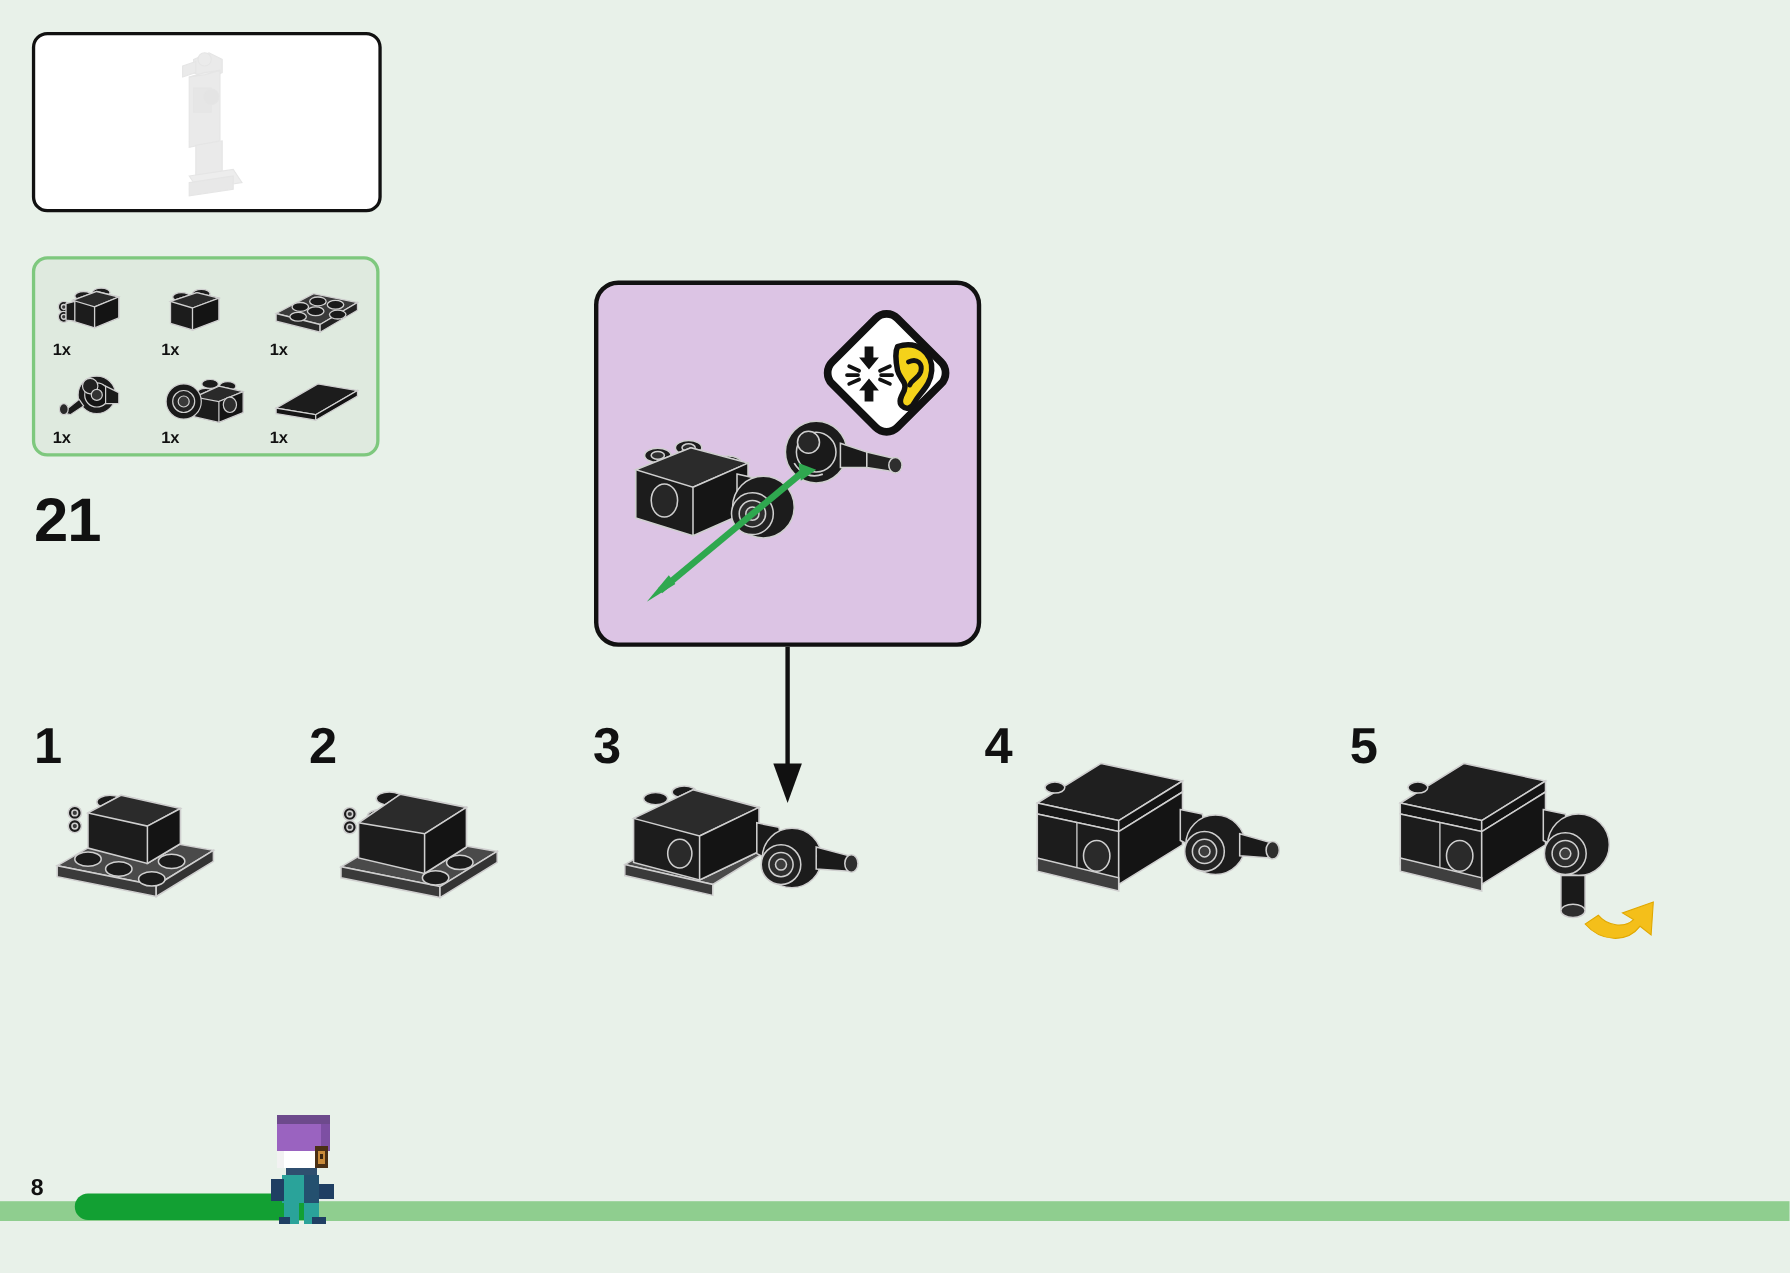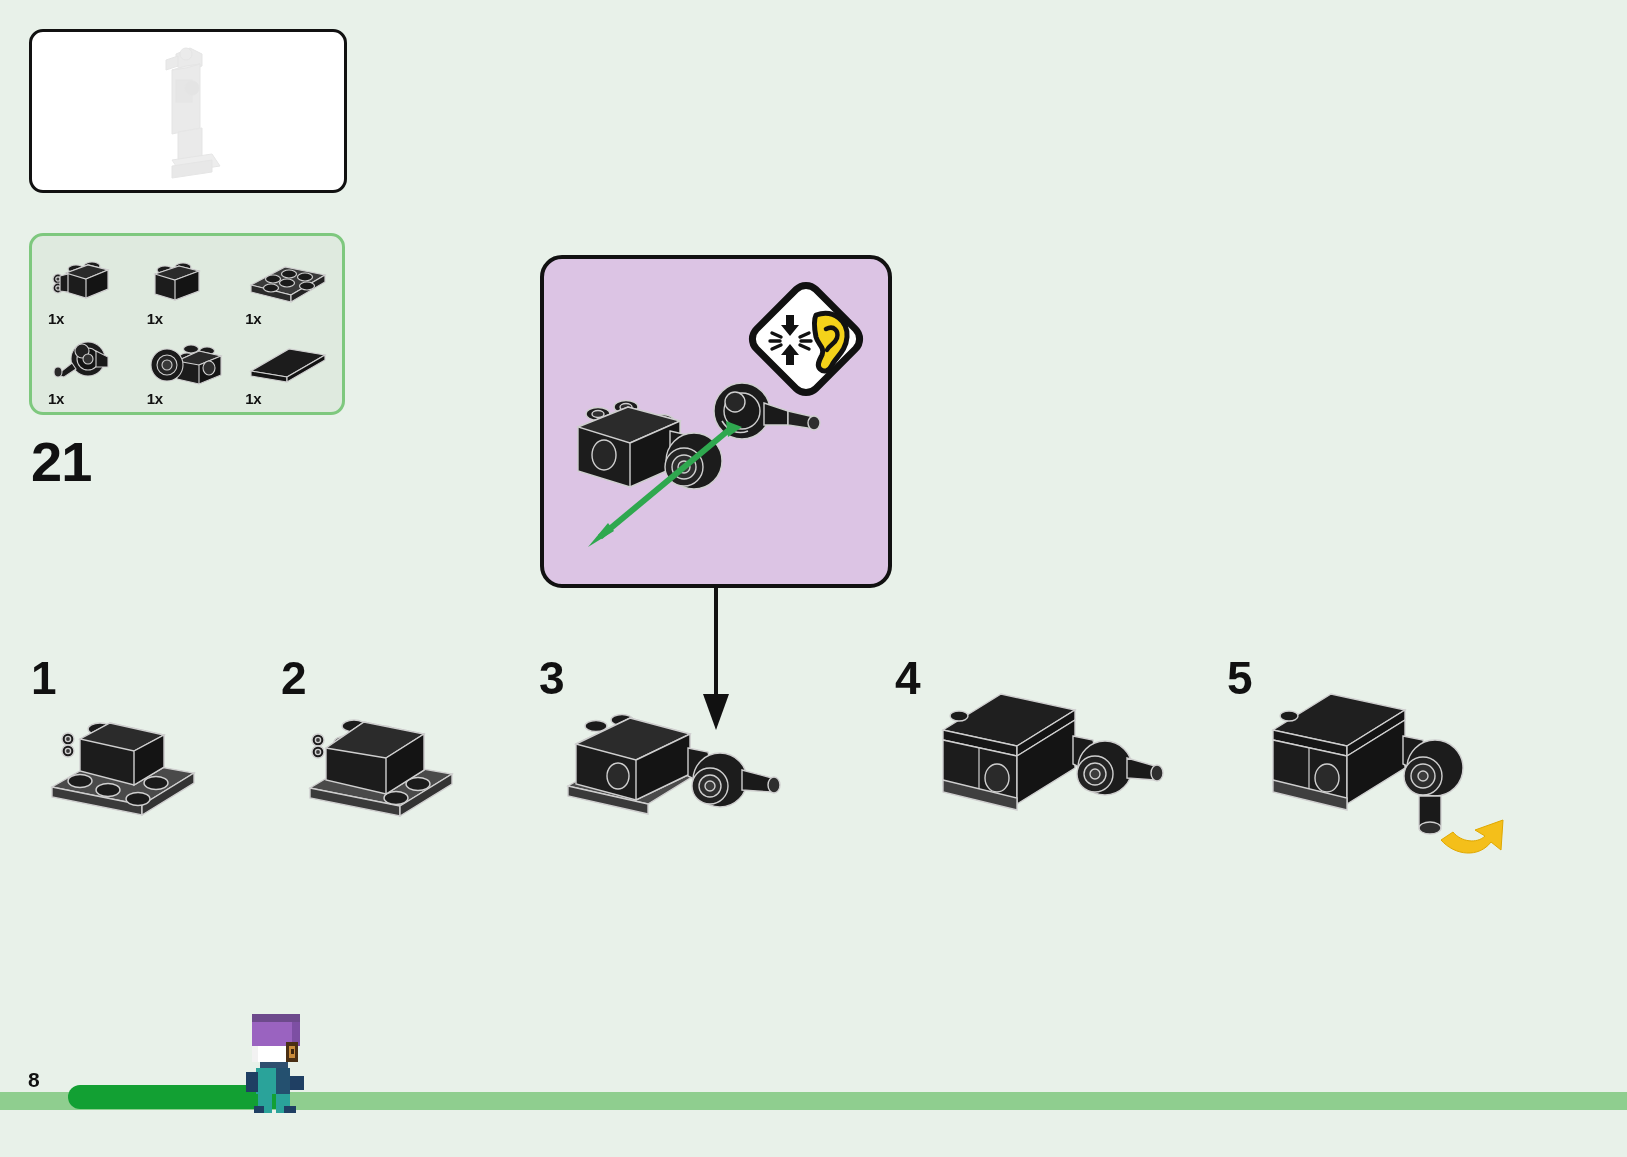--- a/index.html
+++ b/index.html
@@ -77,21 +77,21 @@
     line-height: 1;
     margin-top: 2px;
     margin-left: 2px;
     letter-spacing: -0.3px;
   }
 
   
   .step-major {
     position: absolute;
     left: 31px;
-    top: 434px;
+    top: 445px;
     font-size: 56px;
     font-weight: 700;
     color: #111111;
     line-height: 1;
     letter-spacing: -1px;
   }
 
   
   .callout {
     position: absolute;

